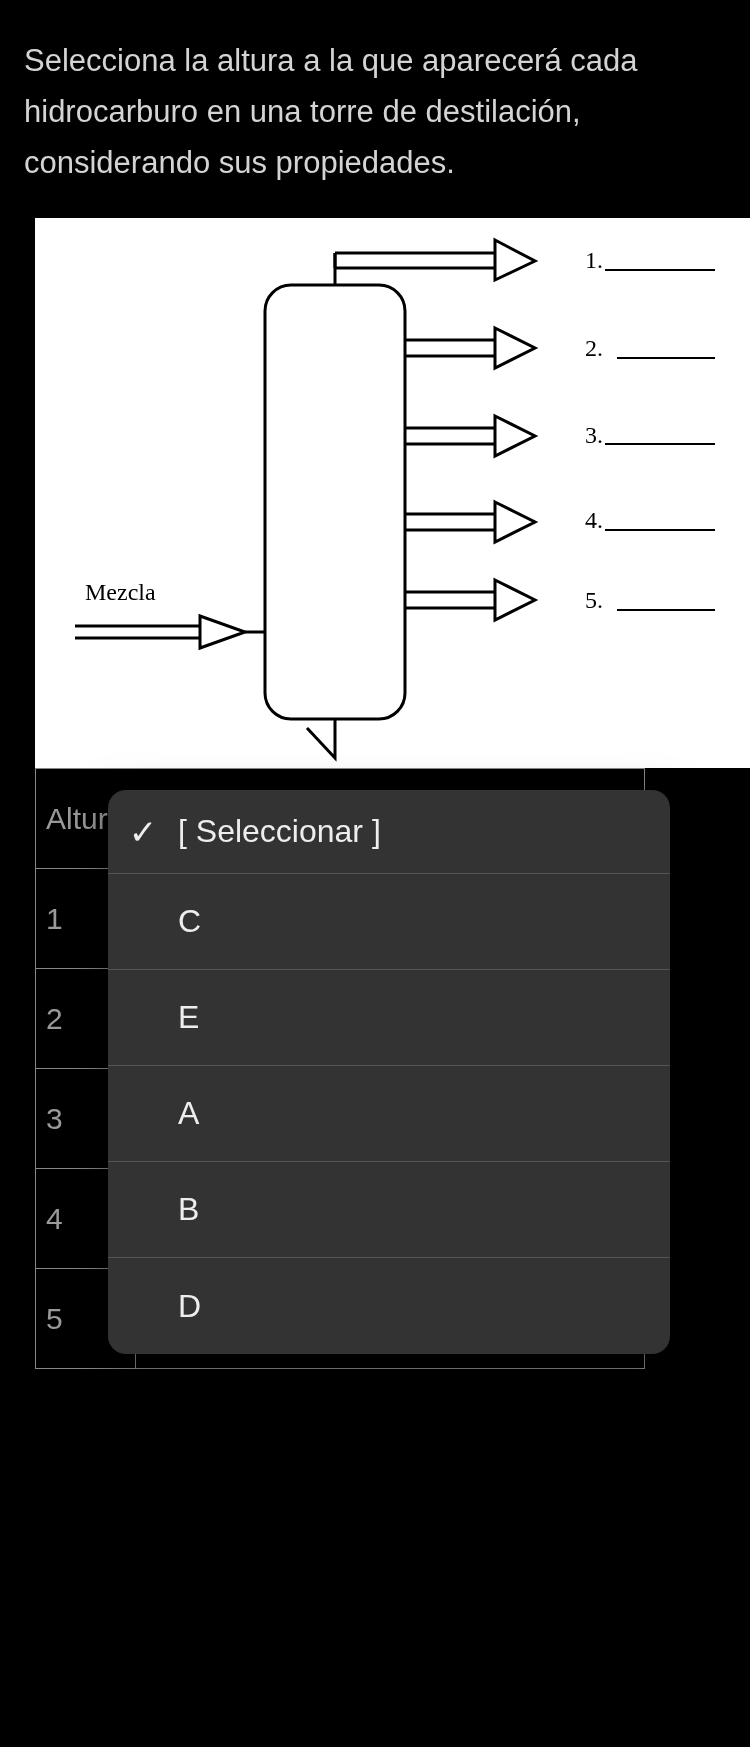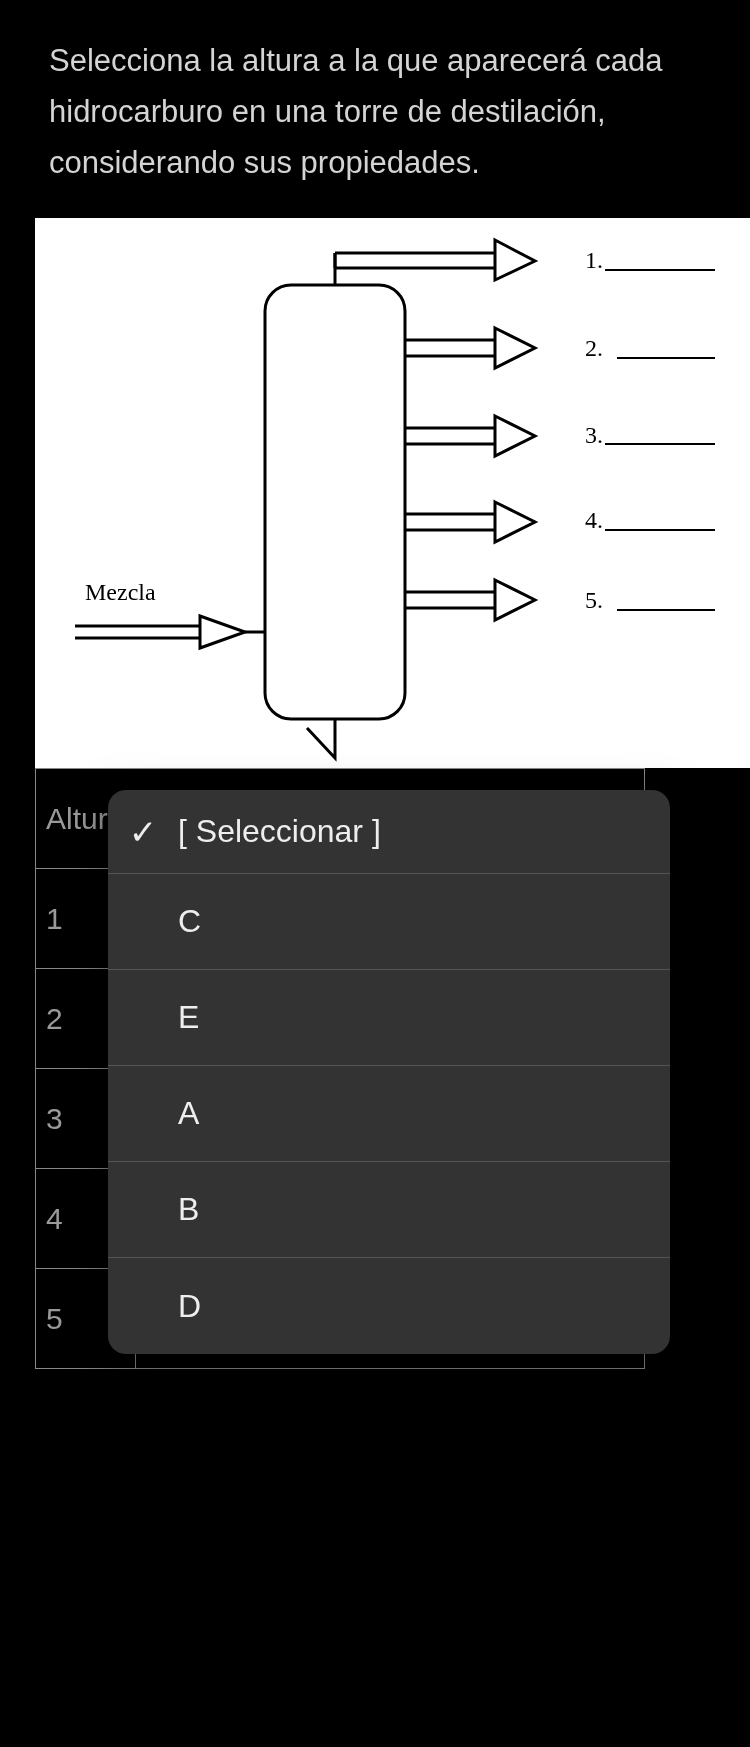--- a/index.html
+++ b/index.html
@@ -12,21 +12,21 @@
       width: 750px;
       height: 1747px;
       font-family: -apple-system, BlinkMacSystemFont, 'Segoe UI', Arial, sans-serif;
       position: relative;
       overflow: hidden;
     }
     .instruction {
       color: #d4d4d4;
       font-size: 31px;
       font-weight: 300;
-      padding: 35px 35px 30px 49px;
+      padding: 35px 35px 30px 24px;
       line-height: 1.65;
     }
     .diagram {
       background: #fff;
       margin: 0 0 0 35px;
       width: 715px;
       height: 550px;
       position: relative;
     }
     .diagram svg {

